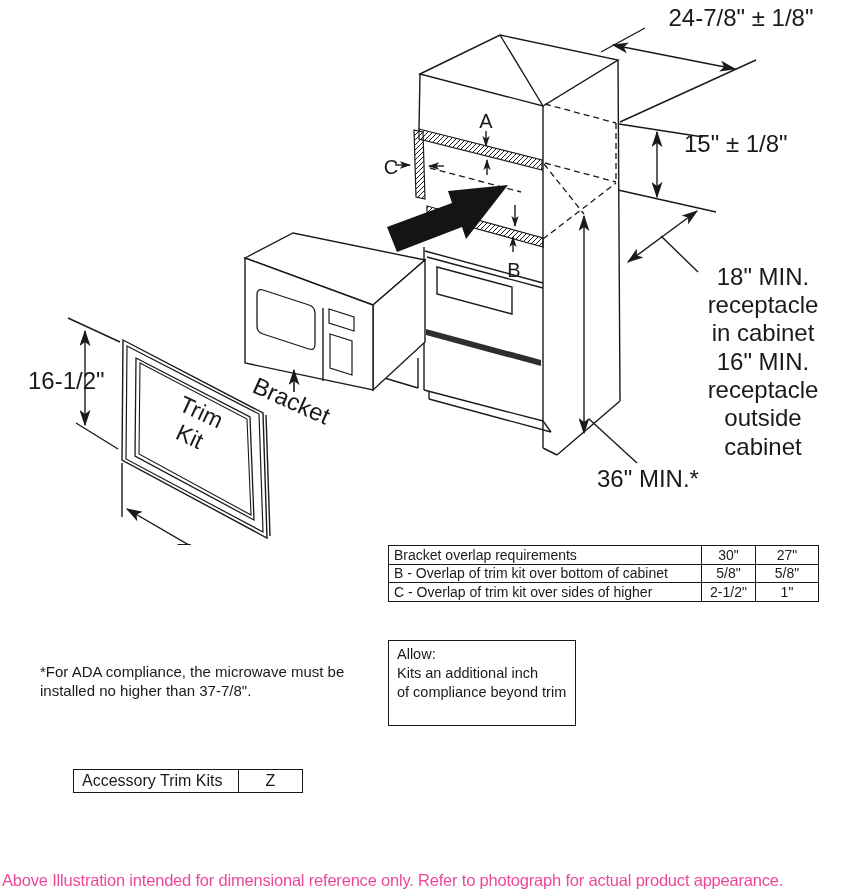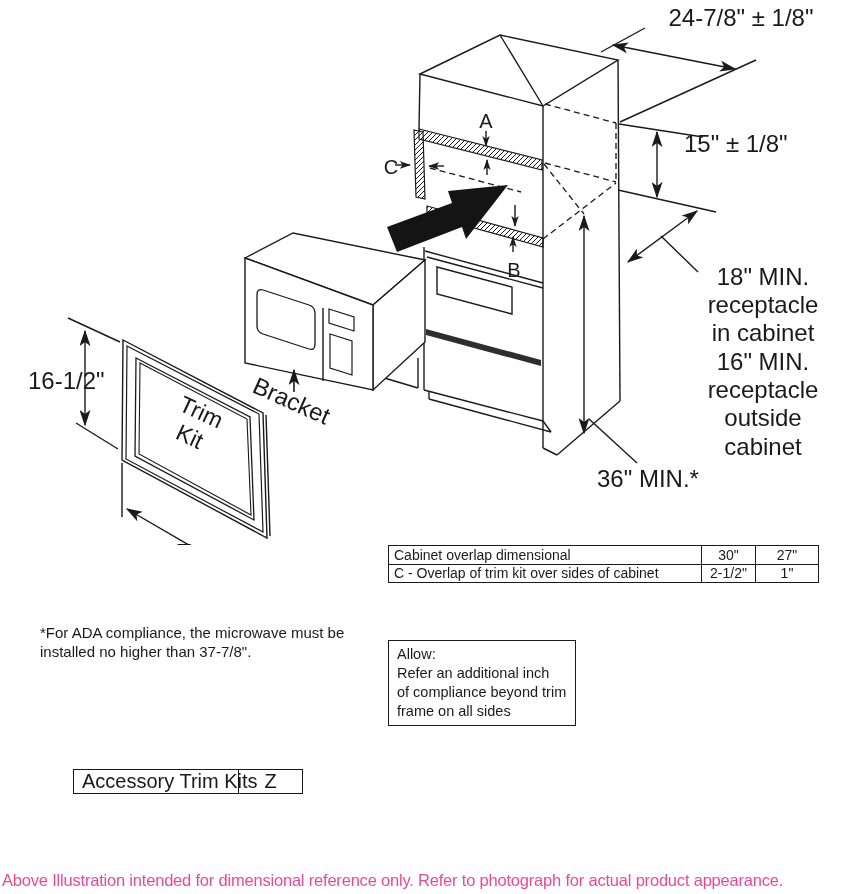--- a/index.html
+++ b/index.html
@@ -7,21 +7,21 @@
     width:866px;height:894px;position:relative;background:#fff;
     font-family:"Liberation Sans", sans-serif;color:#1a1a1a;overflow:hidden;
   }
   .abs{position:absolute;}
   svg text{font-family:"Liberation Sans", sans-serif;fill:#1a1a1a;}
   .dim-label{font-size:24px;}
   .callout-label{font-size:20px;}
   .rot-label{font-size:23px;}
 
   
-  #ada-note{left:40px;top:623px;font-size:15px;line-height:19px;}
+  #ada-note{left:40px;top:662px;font-size:15px;line-height:19px;}
 
   
   #overlap-table-wrap{left:388px;top:545px;}
   table{border-collapse:collapse;table-layout:fixed;}
   #overlap-table{width:430px;}
   #overlap-table td{
     border:1.2px solid #1a1a1a;font-size:14px;height:17.5px;
     padding:0 0 0 5px;white-space:nowrap;overflow:hidden;
   }
   #overlap-table td.val{text-align:center;padding:0;}
@@ -33,21 +33,21 @@
   #note-box{
     left:388px;top:640px;width:178px;height:76px;
     border:1.3px solid #1a1a1a;font-size:14.5px;line-height:19px;
     padding:4px 0 4px 8px;
   }
 
   
   #accessory-table-wrap{left:73px;top:769px;}
   #accessory-table{width:229px;}
   #accessory-table td{
-    border:1.6px solid #1a1a1a;font-size:20px;height:21.5px;
+    border:1.6px solid #1a1a1a;font-size:16px;height:21.5px;
     padding:0 0 0 8px;white-space:nowrap;margin-top:41px;
   }
   #accessory-table td.val{text-align:center;padding:0;}
   #accessory-table col.c-kit{width:165px;}
   #accessory-table col.c-z{width:64px;}
 
   
   #footer-caption{
     left:2px;top:871px;width:864px;font-size:16.5px;letter-spacing:-0.2px;
     white-space:nowrap;color:#ec4899;
@@ -194,38 +194,42 @@
 
 <div class="abs" id="overlap-table-wrap">
   <table id="overlap-table">
     <colgroup>
         <col class="c-desc">
         <col class="c-30">
         <col class="c-27">
       </colgroup>
     <tbody>
         <tr>
-      <td>Cabinet overlap dimensional</td>
+      <td>Bracket overlap requirements</td>
       <td class="val">30"</td>
       <td class="val">27"</td>
     </tr>
     <tr>
-      <td>C - Overlap of trim kit over sides of cabinet</td>
+      <td>B - Overlap of trim kit over bottom of cabinet</td>
+      <td class="val">5/8"</td>
+      <td class="val">5/8"</td>
+    </tr>
+    <tr>
+      <td>C - Overlap of trim kit over sides of higher</td>
       <td class="val">2-1/2"</td>
       <td class="val">1"</td>
     </tr>
   </tbody>
     </table>
 </div>
 
 <div class="abs" id="note-box">
   <div>Allow:</div>
-  <div>Refer an additional inch</div>
+  <div>Kits an additional inch</div>
   <div>of compliance beyond trim</div>
-  <div>frame on all sides</div>
 </div>
 
 <div class="abs" id="accessory-table-wrap">
   <table id="accessory-table">
     <colgroup>
         <col class="c-kit">
         <col class="c-z">
       </colgroup>
     <tbody>
         <tr>

